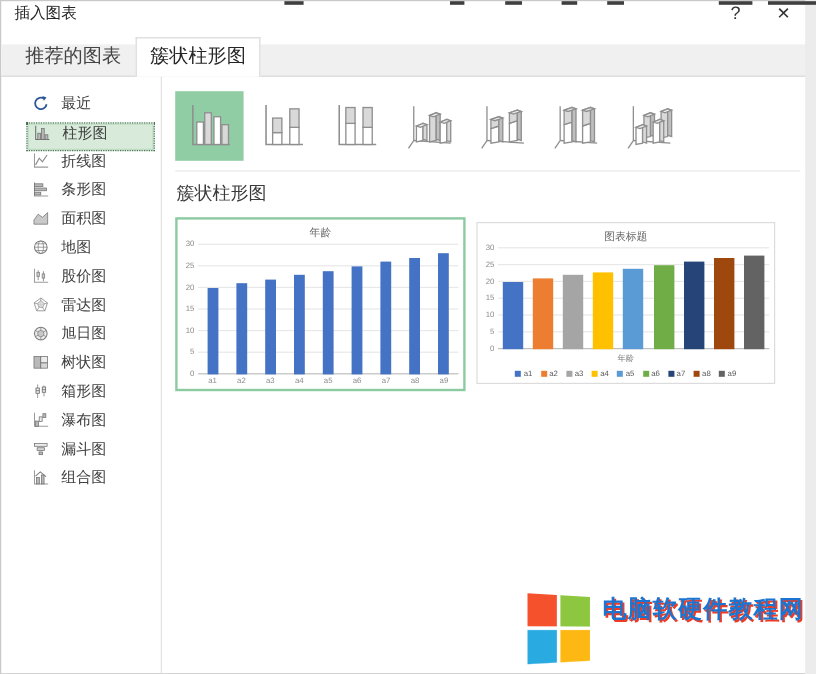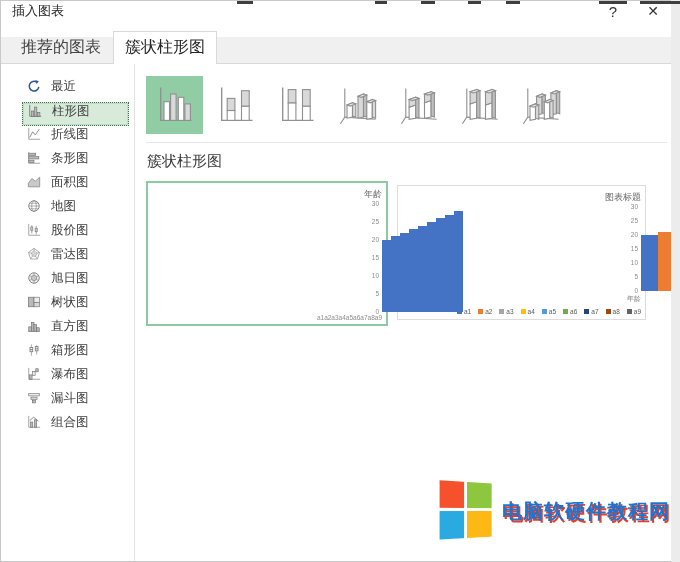--- a/index.html
+++ b/index.html
@@ -44,41 +44,41 @@
   .subtype-divider { border:none; border-top:1px solid #e8e8e8; margin:8px 0 0 0; }
 
   .section-title { font-size:15px; color:#3b3b3b; margin:9px 0 10px 1px; }
 
   
   .previews { display:flex; align-items:flex-start; gap:9px; }
   .preview { background:#fff; }
   .preview.p1 { width:242px; height:145px; border:2px solid #8ccaa1; padding:3px 4px; }
   .preview.p2 { width:249px; height:135px; border:1px solid #dcdcdc; padding:3px 4px; margin-top:4px; }
 
-  .chart { width:100%; height:100%; display:flex; flex-direction:column;align-items:flex-end; }
+  .chart { width:100%; height:100%; display:flex; flex-direction:column; }
   .c-title { text-align:center; font-size:9px; color:#666; padding:2px 0 3px; flex:0 0 auto; }
   .c-body { flex:1; display:flex; min-height:0; }
   .c-yaxis { width:13px; flex:0 0 auto; position:relative; }
   .c-ylab { position:absolute; right:3px; font-size:6.5px; color:#8c8c8c; transform:translateY(50%); line-height:1; }
   .c-plot { flex:1; position:relative; }
   .c-grid { position:absolute; left:0; right:0; height:1px; background:#e8e8e8; }
   .c-grid.axis { background:#bfbfbf; }
   .c-bars { position:absolute; inset:0; display:flex; align-items:flex-end; }
   .c-barslot { flex:1; display:flex; justify-content:center; align-items:flex-end; height:100%; }
   .c-bar { width:9px; }
   .p2 .c-bar { width:17px; }
   .c-xlabels { display:flex; margin-left:13px; flex:0 0 auto; }
   .c-xlab { flex:1; text-align:center; font-size:6.5px; color:#8c8c8c; padding-top:2px; }
   .c-xtitle { text-align:center; font-size:7px; color:#7a7a7a; padding-top:3px; flex:0 0 auto; }
   .c-legend { display:flex; justify-content:center; gap:7px; padding:4px 0 1px; flex:0 0 auto; }
   .c-legkey { display:flex; align-items:center; gap:2px; font-size:6.5px; color:#595959; }
   .c-legswatch { width:5px; height:5px; display:inline-block; }
 
   
-  .watermark { position:absolute; right:10px; bottom:22px; display:flex; align-items:center; gap:8px; z-index:4; }
+  .watermark { position:absolute; right:10px; bottom:8px; display:flex; align-items:flex-start; gap:8px; z-index:4; }
   .win-logo { width:54px; height:58px; display:grid; grid-template-columns:24px 27px; grid-template-rows:26px 27px;
               gap:3px; transform:perspective(140px) rotateY(16deg); }
   .win-logo .q { width:100%; height:100%; }
   .wm-text { text-align:right; }
   .wm-site { font-size:20px; font-weight:bold; color:#1a75d2; text-shadow:1.5px 1.5px 0 #ef3b24; letter-spacing:1px; line-height:1.2; }
   .wm-url { font-size:14.5px; font-weight:bold; color:#ef4b28; margin-top:2px; }
 
   .edge-strip { position:absolute; top:0; right:0; width:9px; height:562px; background:#ececec; z-index:3; }
 
   svg { display:block; }
@@ -217,32 +217,20 @@
         <span class="sb-ico">
             <svg width="14" height="14" viewBox="0 0 16 16">
               <rect x="1.5" y="2.5" width="6.5" height="11" fill="#b9b9b9" stroke="#6d6d6d" stroke-width="0.7"></rect>
               <rect x="8" y="2.5" width="6.5" height="6" fill="#ececec" stroke="#6d6d6d" stroke-width="0.7"></rect>
               <rect x="8" y="8.5" width="6.5" height="5" fill="#d6d6d6" stroke="#6d6d6d" stroke-width="0.7"></rect>
             </svg>
           </span>
         <span class="sb-label">树状图</span>
       </li>
 
-      <li class="sb-item">
-        <span class="sb-ico">
-            <svg width="14" height="14" viewBox="0 0 16 16">
-              <path d="M1.5 14h13" stroke="#9a9a9a"></path>
-              <rect x="2" y="9" width="3" height="5" fill="#b9b9b9" stroke="#6d6d6d" stroke-width="0.7"></rect>
-              <rect x="5" y="4" width="3" height="10" fill="#b9b9b9" stroke="#6d6d6d" stroke-width="0.7"></rect>
-              <rect x="8" y="6.5" width="3" height="7.5" fill="#b9b9b9" stroke="#6d6d6d" stroke-width="0.7"></rect>
-              <rect x="11" y="10" width="3" height="4" fill="#b9b9b9" stroke="#6d6d6d" stroke-width="0.7"></rect>
-            </svg>
-          </span>
-        <span class="sb-label">直方图</span>
-      </li>
 
       <li class="sb-item">
         <span class="sb-ico">
             <svg width="14" height="14" viewBox="0 0 16 16">
               <line x1="5" y1="1.5" x2="5" y2="14.5" stroke="#8a8a8a" stroke-width="0.8"></line>
               <rect x="3.4" y="5" width="3.2" height="5" fill="#ececec" stroke="#6d6d6d" stroke-width="0.8"></rect>
               <line x1="3.4" y1="7.5" x2="6.6" y2="7.5" stroke="#6d6d6d" stroke-width="0.8"></line>
               <line x1="11" y1="2.5" x2="11" y2="13" stroke="#8a8a8a" stroke-width="0.8"></line>
               <rect x="9.4" y="4" width="3.2" height="5" fill="#ececec" stroke="#6d6d6d" stroke-width="0.8"></rect>
               <line x1="9.4" y1="6.5" x2="12.6" y2="6.5" stroke="#6d6d6d" stroke-width="0.8"></line>

